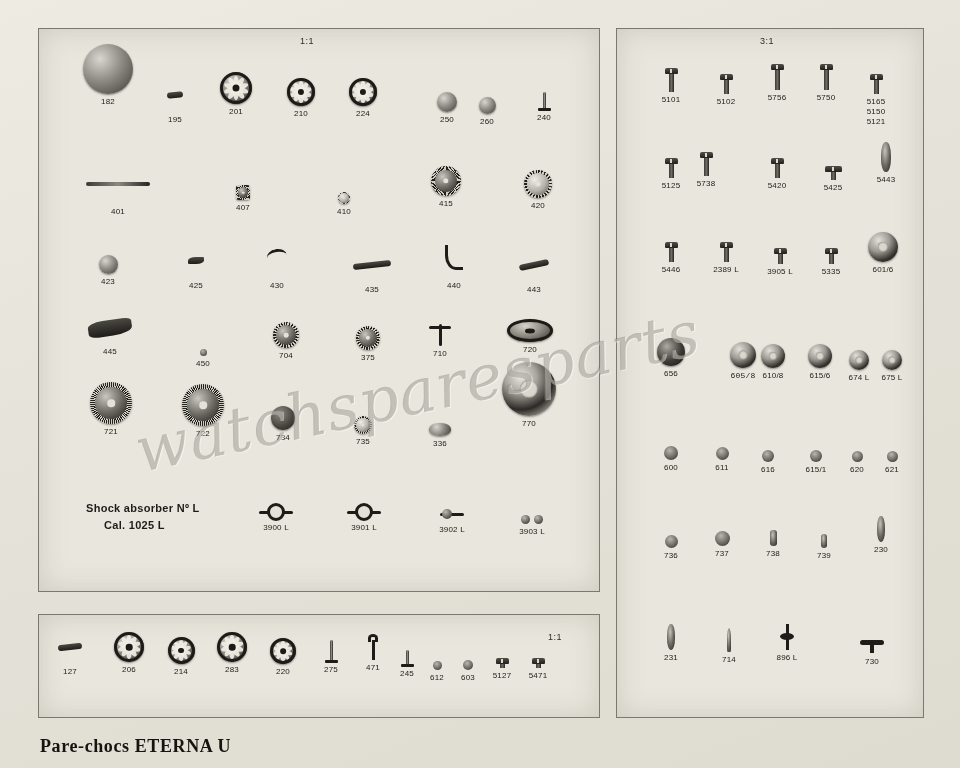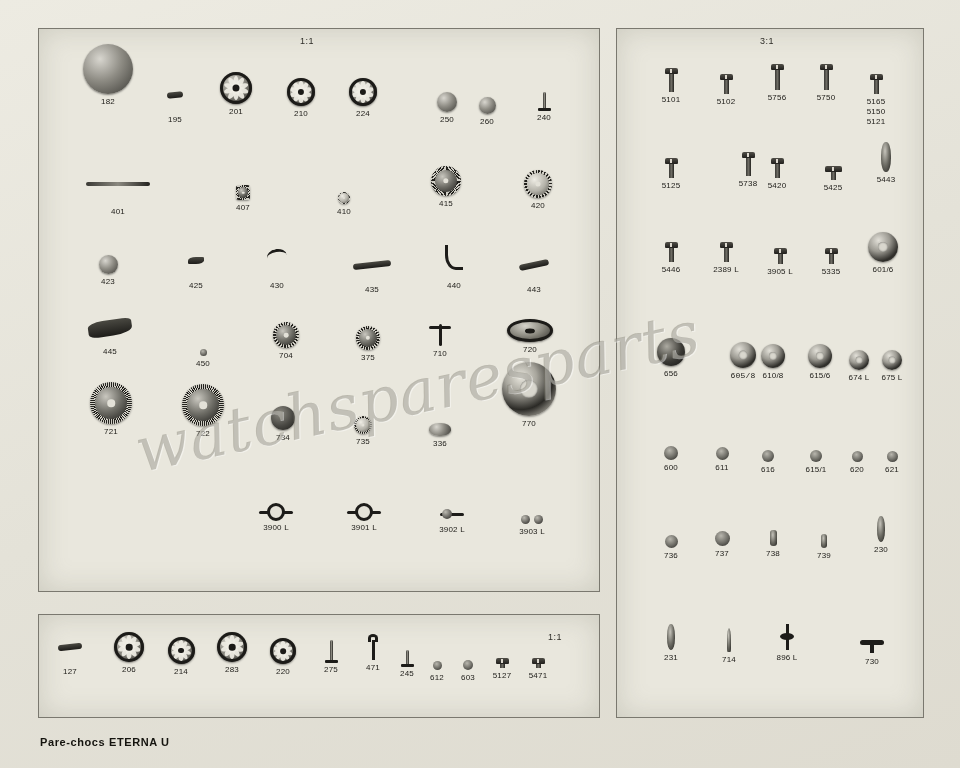--- a/index.html
+++ b/index.html
@@ -242,24 +242,25 @@
     font-weight: bold;
     color: #1d1c19;
     line-height: 1.5;
     letter-spacing: .3px;
   }
 
   
   #footer-title {
     position: absolute;
     left: 40px; top: 736px;
-    font-size: 11px;
+    font-size: 18px;
     font-weight: bold;
     letter-spacing: .6px;
     color: #15140f;
+    font-family: Liberation Serif, serif;
   }
 
   
   .watermark {
     position: absolute;
     left: 130px;
     top: 355px;
     font-family: "DejaVu Serif", serif;
     font-style: italic;
     font-size: 62px;
@@ -279,20 +280,24 @@
 
   <div class="panel" id="panel-main"></div>
   <div class="scale-label" id="scale-main">1:1</div>
 
   <div class="panel" id="panel-right"></div>
   <div class="scale-label" id="scale-right">3:1</div>
 
   <div class="panel" id="panel-bottom"></div>
   <div class="scale-label" id="scale-bottom">1:1</div>
 
+  <div class="note" style="left: 86px; top: 500px;">
+    <div>Shock absorber  Nº L</div>
+    <div style="margin-left:18px">Cal. 1025 L</div>
+  </div>
 
   <div id="layer-main">
       <div class="part" style="left: 108px; top: 48px;">
         <div class="glyph">
           <div class="disc" style="width: 50px; height: 50px;"></div>
         </div>
         <div class="cap">182</div>
       </div>
       <div class="part" style="left: 175px; top: 66px;">
         <div class="glyph">
@@ -589,21 +594,21 @@
       </div>
       <div class="part small" style="left: 671px; top: 148px;">
         <div class="glyph">
           <div class="screw">
             <div class="head"></div>
             <div class="shaft" style="height: 14px;"></div>
           </div>
         </div>
         <div class="cap">5125</div>
       </div>
-      <div class="part small" style="left: 748px; top: 146px;">
+      <div class="part small" style="left: 706px; top: 146px;">
         <div class="glyph">
           <div class="screw">
             <div class="head"></div>
             <div class="shaft" style="height: 18px;"></div>
           </div>
         </div>
         <div class="cap">5738</div>
       </div>
       <div class="part small" style="left: 777px; top: 148px;">
         <div class="glyph">

